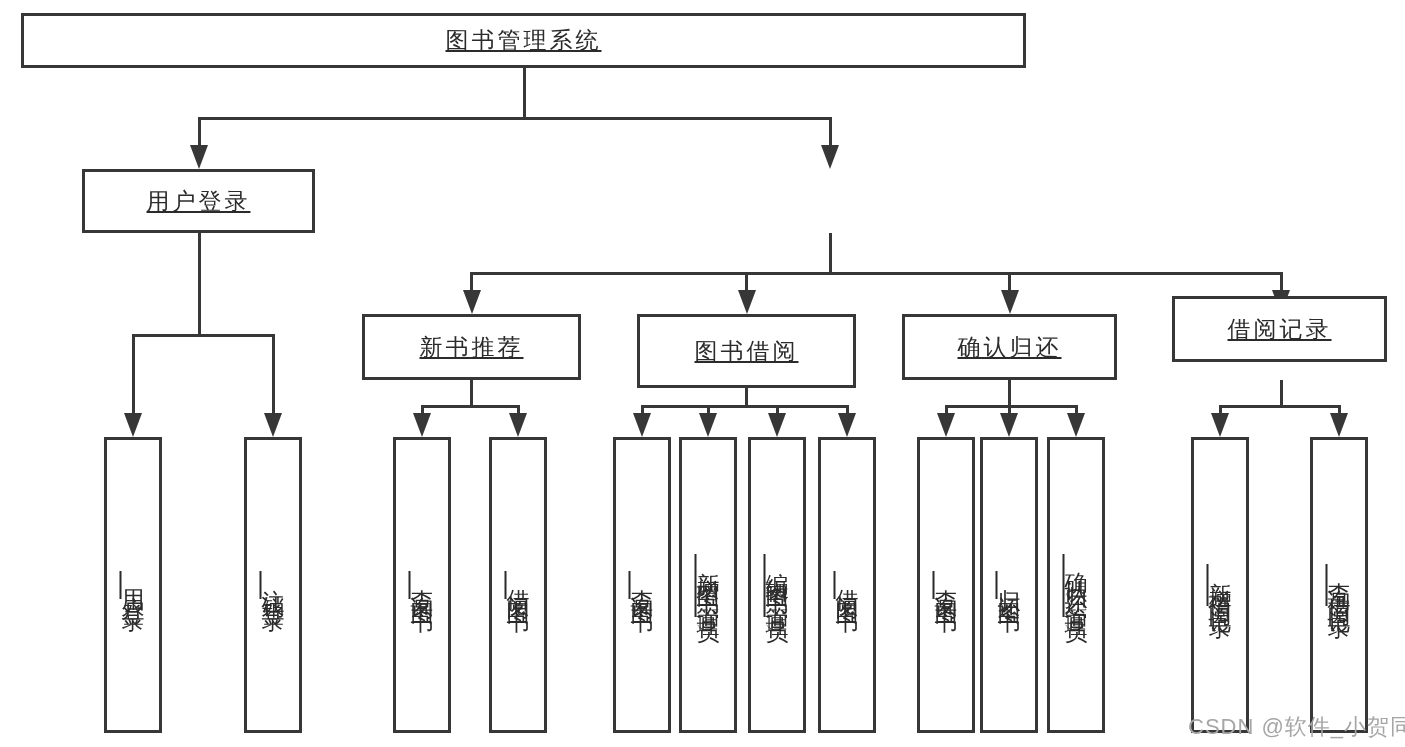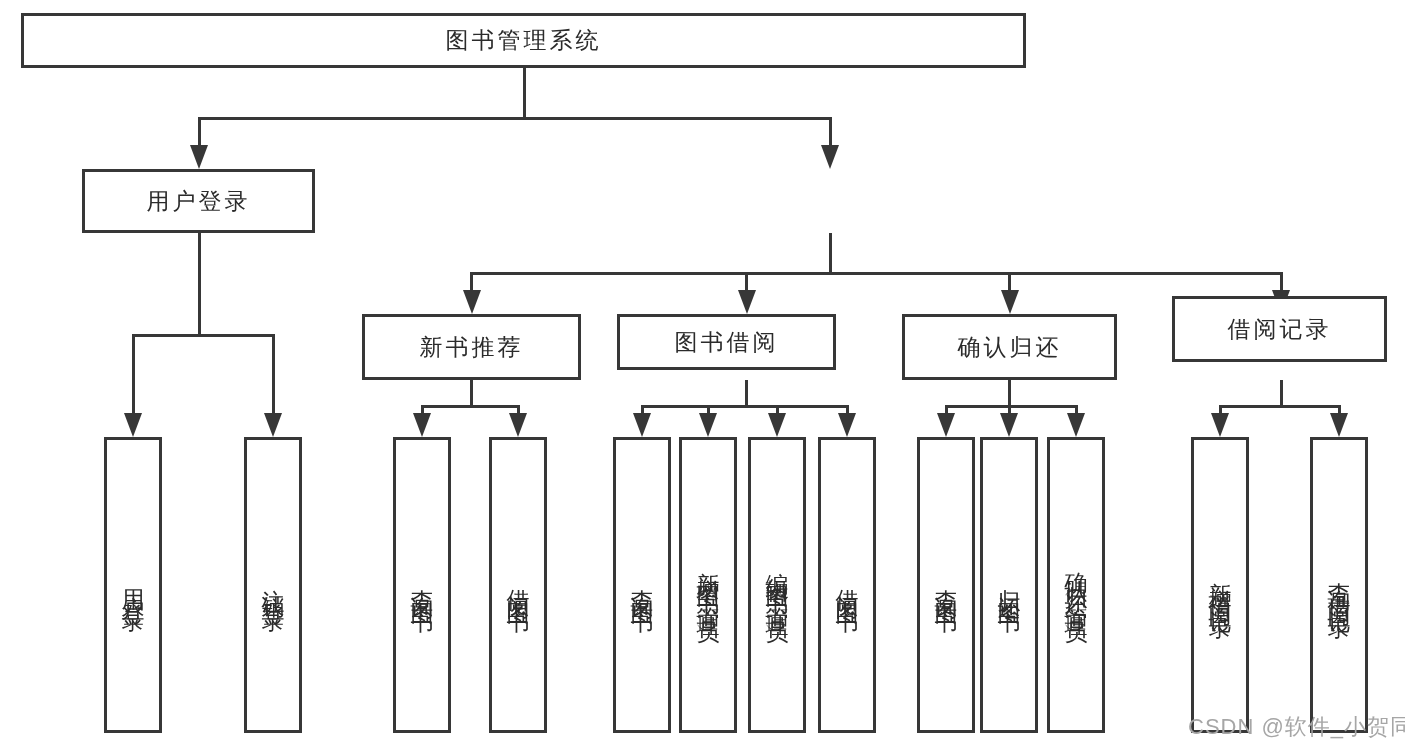--- a/index.html
+++ b/index.html
@@ -5,21 +5,21 @@
   html,body{margin:0;padding:0;background:#fff;}
   .canvas{
     position:relative;width:1405px;height:747px;background:#fff;overflow:hidden;
     font-family:"Liberation Sans","DejaVu Sans",sans-serif;
     --line:#373737;--text:#2b2b2b;
   }
   .node{
     position:absolute;box-sizing:border-box;background:#fff;
     border:3px solid var(--line);
     display:flex;align-items:center;justify-content:center;
-    color:var(--text);z-index:2;
+    color:var(--text);z-index:2;text-decoration:underline;
   }
   .node.h span{font-size:23px;letter-spacing:3px;white-space:nowrap;font-weight:500;}
   .node.v span{
     writing-mode:vertical-rl;text-orientation:mixed;
     font-size:23px;letter-spacing:7px;line-height:1;font-weight:500;white-space:nowrap;
   }
   .hline,.vline{position:absolute;background:var(--line);z-index:1;}
   .hline{height:3px;}
   .vline{width:3px;}
   .arrow{
@@ -41,21 +41,21 @@
     <span>图书管理系统</span>
   </div>
 
   <div class="node h" style="left:82px;top:169px;width:233px;height:64px">
     <span>用户登录</span>
   </div>
 
   <div class="node h" style="left:362px;top:314px;width:219px;height:66px">
     <span>新书推荐</span>
   </div>
-  <div class="node h" style="left:617px;top:314px;width:219px;height:56px">
+  <div class="node h" style="left:637px;top:314px;width:219px;height:74px">
     <span>图书借阅</span>
   </div>
   <div class="node h" style="left:902px;top:314px;width:215px;height:66px">
     <span>确认归还</span>
   </div>
   <div class="node h" style="left:1172px;top:296px;width:215px;height:66px">
     <span>借阅记录</span>
   </div>
 
   <div class="node v" style="left:104px;top:437px;width:58px;height:296px">

